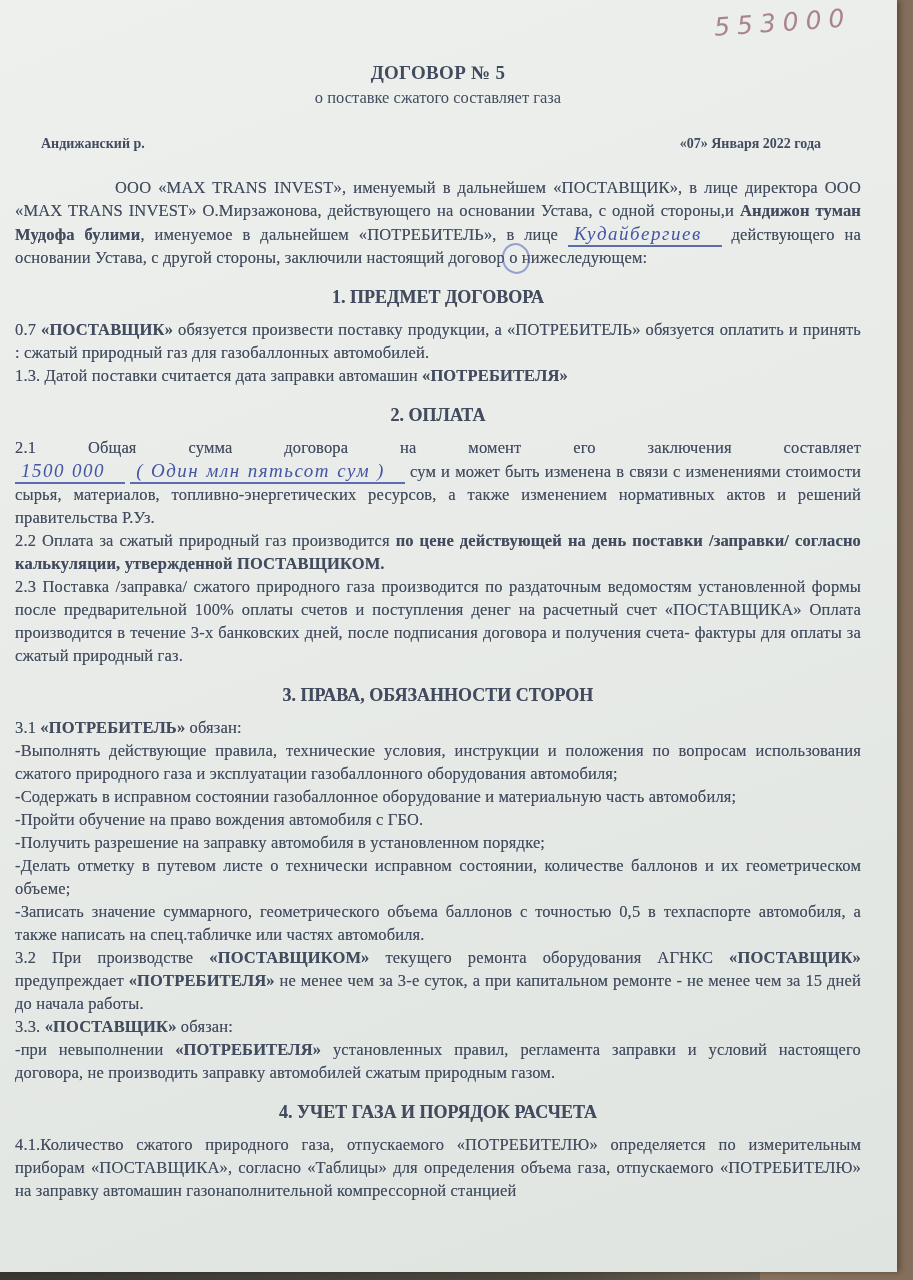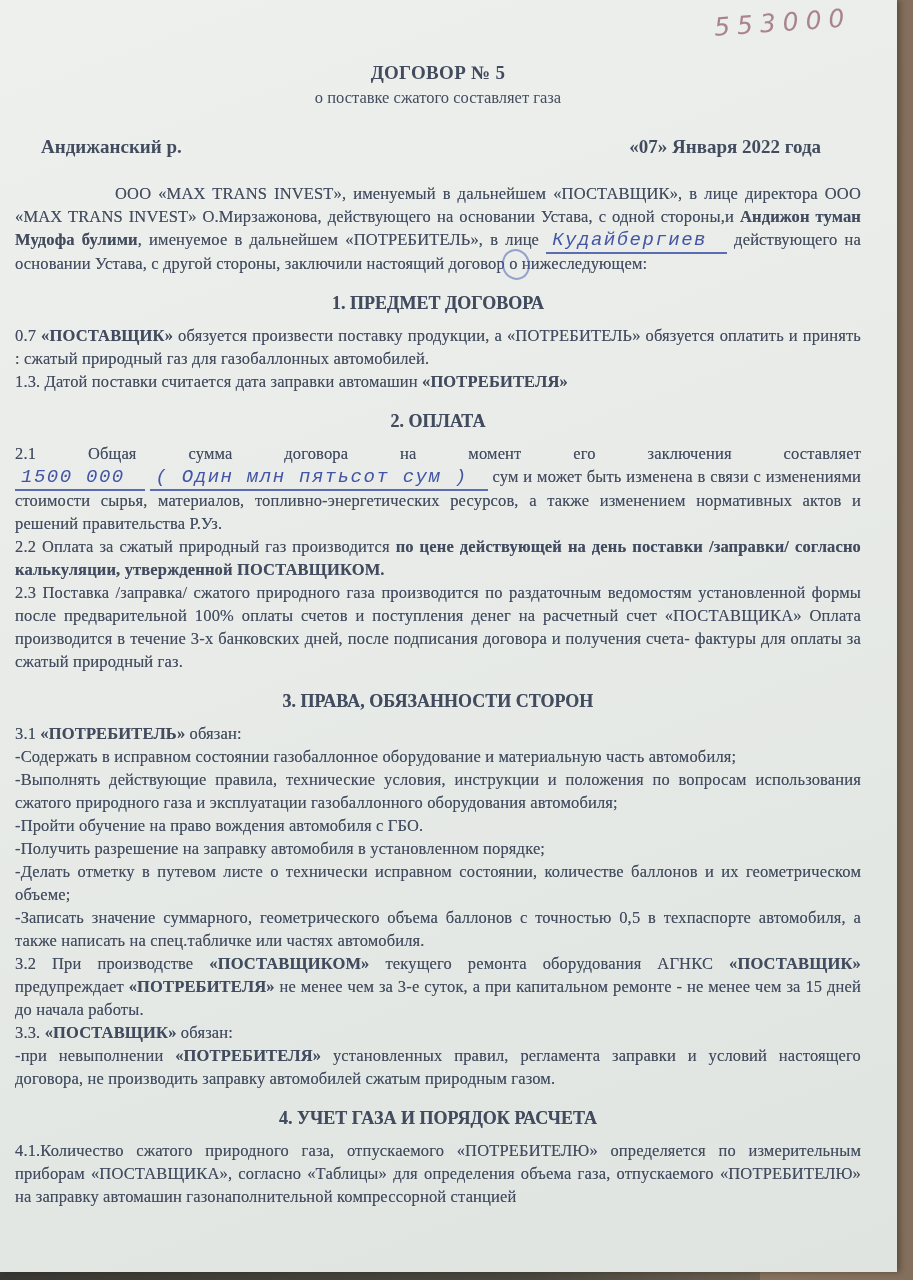--- a/index.html
+++ b/index.html
@@ -40,21 +40,21 @@
     margin-top: 56px;
     letter-spacing: .3px;
   }
   .doc-subtitle {
     text-align: center;
     font-size: 16.5px;
     margin-top: 4px;
   }
   .meta-row {
     display: flex; justify-content: space-between;
-    font-weight: bold; font-size: 19px;
+    font-weight: bold; font-size: 14px;
     margin-top: 28px;
     padding: 0 40px 0 26px;
   }
   .body-blocks { margin-top: 24px; }
   .para {
     margin: 0;
     font-size: 16.5px;
     line-height: 23px;
     text-align: justify;
     letter-spacing: .15px;
@@ -63,21 +63,21 @@
   .sec-h {
     text-align: center;
     font-weight: bold; font-size: 18px;
     line-height: 23px;
     margin: 17px 0 9px 0;
     text-shadow: 0 0 .4px rgba(60,70,95,.55);
   }
   .b { font-weight: bold; }
   .sp { display: block; text-align-last: justify; }
   .hw {
-    font-family: Liberation Mono, monospace;
+    font-family: Liberation Serif, serif;
     font-style: italic;
     color: #4355a4;
     font-size: 19px;
     letter-spacing: 1.5px;
     text-shadow: none;
   }
   .hwu {
     border-bottom: 2px solid #5b6cb0;
     padding: 0 20px 1px 6px;
   }
@@ -112,22 +112,22 @@
         <p class="para" style="text-indent: 100px;"><span class="">ООО «MAX TRANS INVEST», именуемый в дальнейшем «ПОСТАВЩИК», в лице директора ООО «MAX TRANS INVEST» О.Мирзажонова, действующего на основании Устава, с одной стороны,и </span><span class="b">Андижон туман Мудофа булими</span><span class="">, именуемое в дальнейшем «ПОТРЕБИТЕЛЬ», в лице </span><span class="hw hwu">Кудайбергиев</span><span class=""> действующего на основании Устава, с другой стороны, заключили настоящий договор </span><span class="circ">о</span><span class=""> нижеследующем:</span></p>
         <div class="sec-h">1.  ПРЕДМЕТ ДОГОВОРА</div>
         <p class="para"><span class="">0.7 </span><span class="b">«ПОСТАВЩИК»</span><span class=""> обязуется произвести поставку продукции, а «ПОТРЕБИТЕЛЬ» обязуется оплатить и принять : сжатый  природный газ для газобаллонных автомобилей.</span></p>
         <p class="para"><span class="">1.3. Датой поставки считается дата заправки автомашин </span><span class="b">«ПОТРЕБИТЕЛЯ»</span></p>
         <div class="sec-h">2. ОПЛАТА</div>
         <p class="para"><span class="sp">2.1 Общая сумма договора на момент его заключения составляет</span><span class="hw hwu">1500 000</span><span class="">  </span><span class="hw hwu">( Один млн пятьсот сум )</span><span class=""> сум и может быть изменена в связи с изменениями стоимости сырья, материалов, топливно-энергетических ресурсов, а также изменением нормативных актов и  решений правительства Р.Уз.</span></p>
         <p class="para"><span class="">2.2 Оплата за сжатый природный газ производится </span><span class="b">по цене действующей на день поставки /заправки/ согласно калькуляции, утвержденной ПОСТАВЩИКОМ.</span></p>
         <p class="para"><span class="">2.3 Поставка /заправка/ сжатого природного газа производится по раздаточным ведомостям установленной формы после предварительной 100% оплаты счетов и  поступления денег на расчетный счет «ПОСТАВЩИКА» Оплата производится  в течение 3-х банковских дней, после подписания договора и получения счета- фактуры для оплаты за сжатый природный газ.</span></p>
         <div class="sec-h">3. ПРАВА, ОБЯЗАННОСТИ СТОРОН</div>
         <p class="para"><span class="">3.1 </span><span class="b">«ПОТРЕБИТЕЛЬ»</span><span class=""> обязан:</span></p>
+        <p class="para"><span class="">-Выполнять действующие правила, технические условия, инструкции и положения по вопросам использования сжатого природного газа и эксплуатации газобаллонного оборудования автомобиля;</span></p>
         <p class="para"><span class="">-Содержать в исправном состоянии газобаллонное оборудование и материальную часть автомобиля;</span></p>
-        <p class="para"><span class="">-Выполнять действующие правила, технические условия, инструкции и положения по вопросам использования сжатого природного газа и эксплуатации газобаллонного оборудования автомобиля;</span></p>
         <p class="para"><span class="">-Пройти обучение на  право  вождения  автомобиля с ГБО.</span></p>
         <p class="para"><span class="">-Получить разрешение на заправку автомобиля в установленном порядке;</span></p>
         <p class="para"><span class="">-Делать отметку в путевом листе о технически исправном состоянии, количестве баллонов и их геометрическом  объеме;</span></p>
         <p class="para"><span class="">-Записать значение суммарного, геометрического объема баллонов с точностью 0,5 в техпаспорте автомобиля, а также написать на спец.табличке или частях  автомобиля.</span></p>
         <p class="para"><span class="">3.2 При производстве </span><span class="b">«ПОСТАВЩИКОМ»</span><span class=""> текущего ремонта оборудования АГНКС </span><span class="b">«ПОСТАВЩИК»</span><span class="">  предупреждает </span><span class="b">«ПОТРЕБИТЕЛЯ»</span><span class=""> не менее чем за 3-е суток, а при  капитальном ремонте -  не менее чем за 15 дней до начала работы.</span></p>
         <p class="para"><span class="">3.3. </span><span class="b">«ПОСТАВЩИК»</span><span class=""> обязан:</span></p>
         <p class="para"><span class="">-при  невыполнении </span><span class="b">«ПОТРЕБИТЕЛЯ»</span><span class=""> установленных правил, регламента заправки и условий настоящего договора, не производить заправку автомобилей сжатым природным газом.</span></p>
         <div class="sec-h">4. УЧЕТ ГАЗА И ПОРЯДОК РАСЧЕТА</div>
         <p class="para"><span class="">4.1.Количество сжатого природного газа, отпускаемого «ПОТРЕБИТЕЛЮ»  определяется по измерительным приборам «ПОСТАВЩИКА», согласно «Таблицы» для определения объема газа, отпускаемого «ПОТРЕБИТЕЛЮ» на заправку автомашин газонаполнительной компрессорной станцией</span></p>
       </div>

